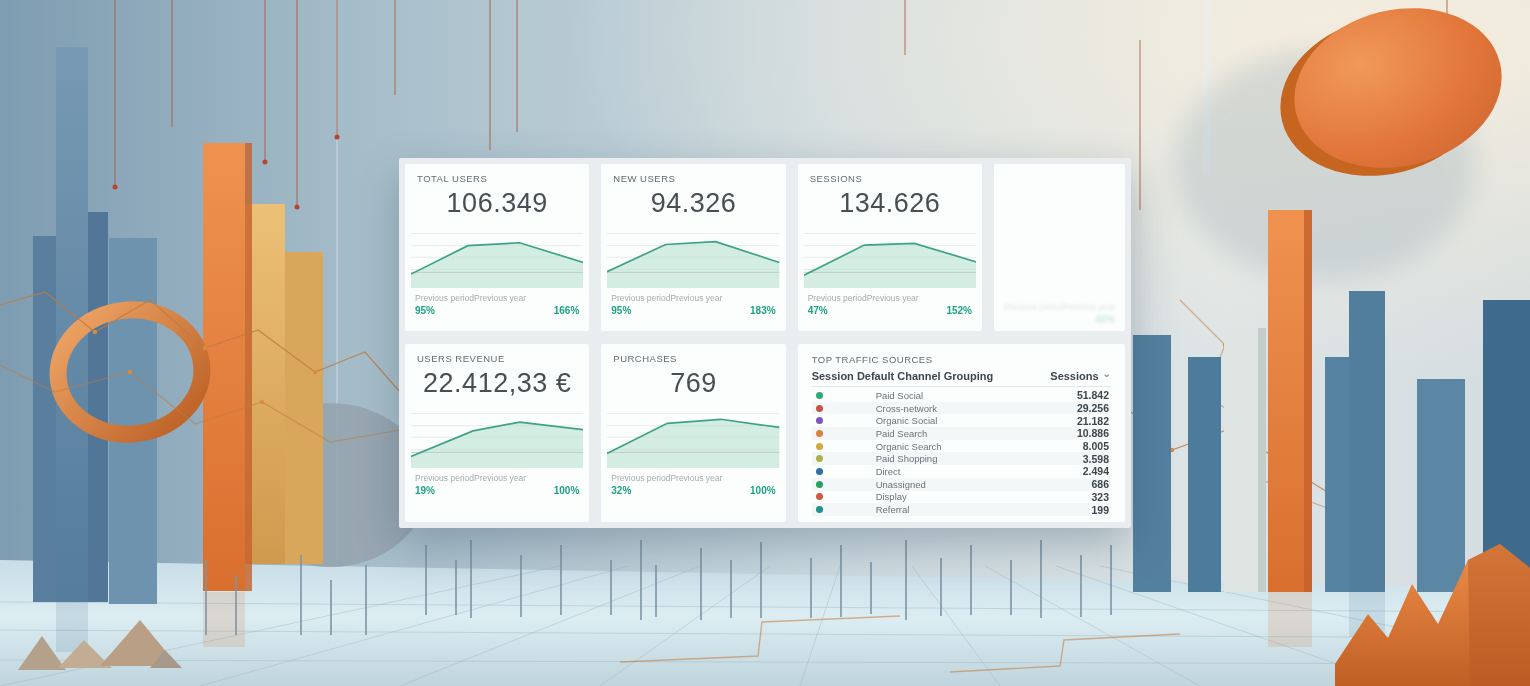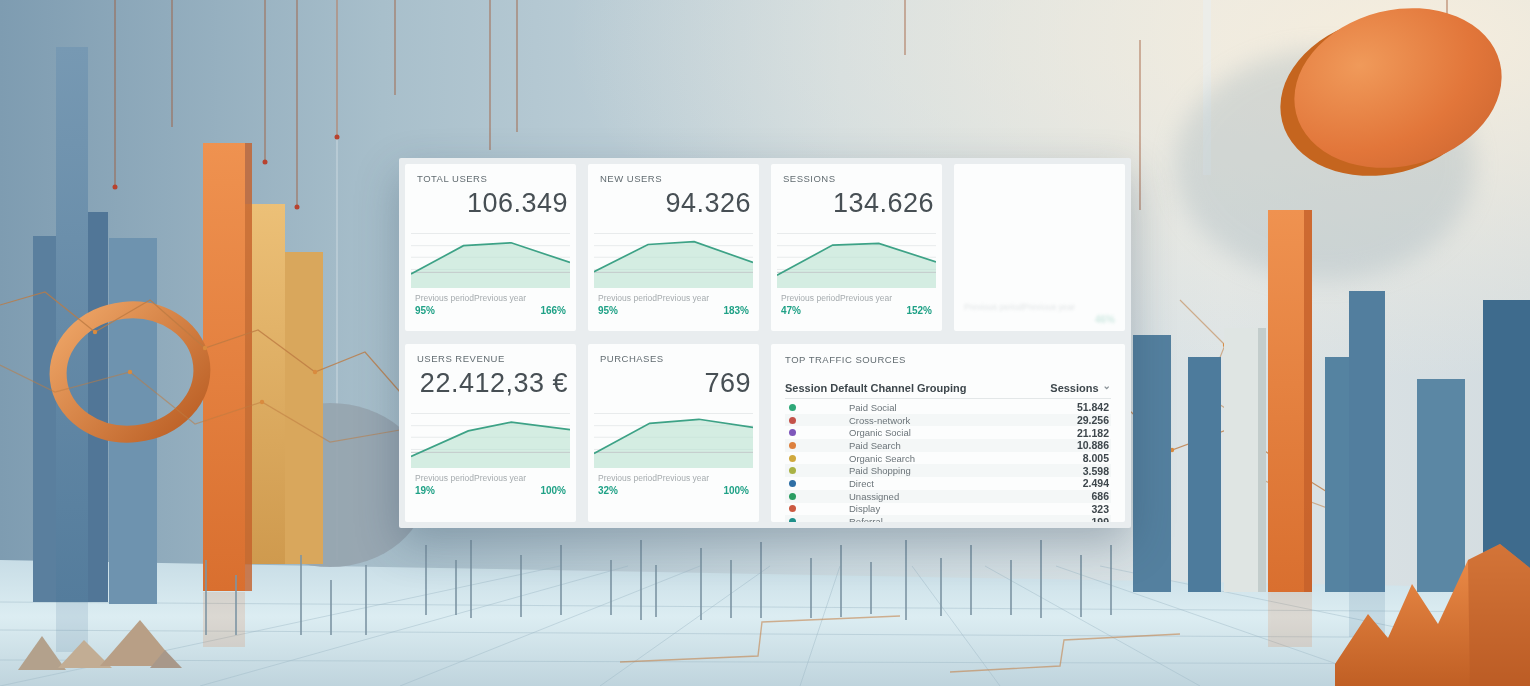--- a/index.html
+++ b/index.html
@@ -3,46 +3,46 @@
 <meta charset="utf-8">
 <style>
   html,body{margin:0;padding:0;background:#9db4c2;}
   .stage{position:relative;width:1530px;height:686px;overflow:hidden;
          font-family:"Liberation Sans",sans-serif;}
   .bg{position:absolute;inset:0;z-index:0;}
 
   
   .panel{position:absolute;left:399px;top:158px;width:732px;height:370px;
          background:#e9edef;border-radius:2px;z-index:2;box-sizing:border-box;
-         display:grid;grid-template-columns:repeat(4,1fr);
+         display:grid;grid-template-columns:repeat(3,1fr);
          grid-template-rows:167px 178px;gap:13px 12px;padding:6px;
          box-shadow:0 16px 44px rgba(38,60,82,.30);}
   .card{background:#fcfdfd;border-radius:2px;box-sizing:border-box;
         padding:9px 8px 6px;display:flex;flex-direction:column;overflow:hidden;}
   .kpi-title{font-size:9.5px;color:#626c71;letter-spacing:.5px;padding-left:4px;}
-  .kpi-value{font-size:27px;color:#474f54;text-align:right;margin-top:4px;
+  .kpi-value{font-size:27px;color:#474f54;text-align:center;margin-top:4px;
              letter-spacing:.5px;white-space:nowrap;}
   .spark-wrap{margin:11px -2px 0;height:58px;}
   .spark{width:100%;height:100%;display:block;}
   .cmp-labels{margin-top:5px;display:flex;justify-content:flex-start;
               font-size:8.5px;color:#a5abae;padding:0 2px;}
   .cmp-pcts{margin-top:2px;display:flex;justify-content:space-between;
             font-size:10px;font-weight:bold;color:#1fa186;padding:0 2px;}
 
   
   .ghost{justify-content:flex-end;}
   .ghost .ghost-inner{filter:blur(1.6px);opacity:.28;}
   .ghost .cmp-labels{color:#9aa3a8;}
   .ghost .cmp-pcts{color:#64baa2;justify-content:flex-end;}
 
   
   .traffic{grid-column:3/5;padding:10px 14px 6px;}
   .tt-title{font-size:9.5px;color:#626c71;letter-spacing:.5px;}
   .tt-header{display:flex;justify-content:space-between;align-items:center;
-             margin-top:17px;padding-bottom:4px;border-bottom:1px solid #e3e7e8;
+             margin-top:5px;padding-bottom:4px;border-bottom:1px solid #e3e7e8;
              font-weight:bold;font-size:11px;color:#3e474c;}
   .metric-sort{display:flex;align-items:center;gap:4px;cursor:pointer;}
   .chev{font-size:10px;color:#8a9297;line-height:6px;transform:translateY(-2px);}
   .tt-rows{margin-top:2px;}
   .trow{display:flex;align-items:center;height:12.7px;font-size:9.5px;
         color:#6b7479;padding:0 2px;gap:46px;}
   .trow:nth-child(even){background:#f4f7f7;}
   .dot{width:7px;height:7px;border-radius:50%;margin:0 7px 0 2px;flex:none;}
   .tlabel{flex:1;}
   .tvalue{font-weight:bold;color:#3e474c;font-size:10.5px;}

